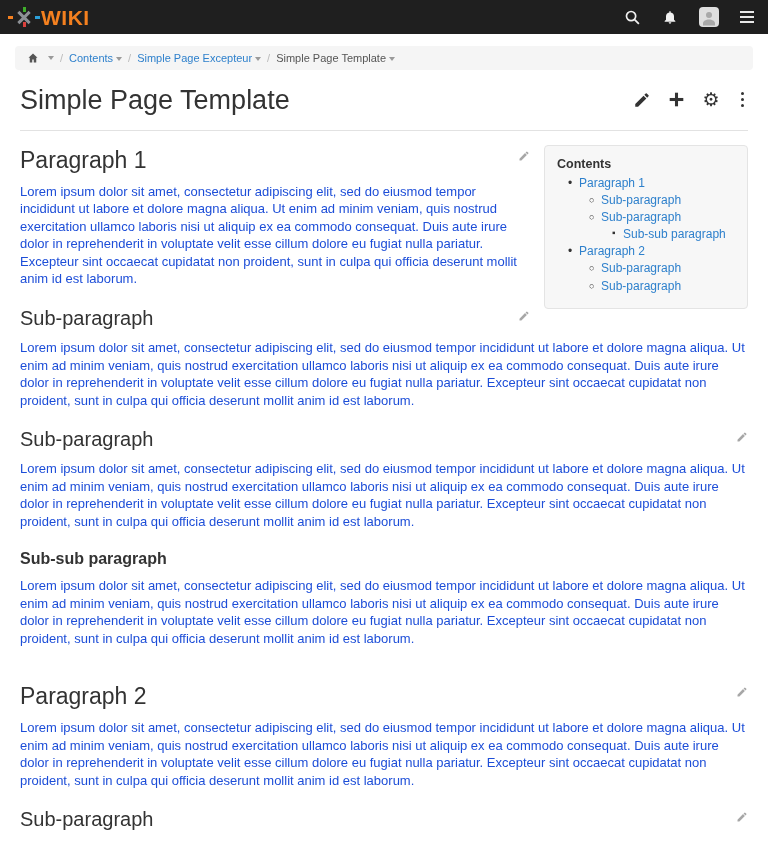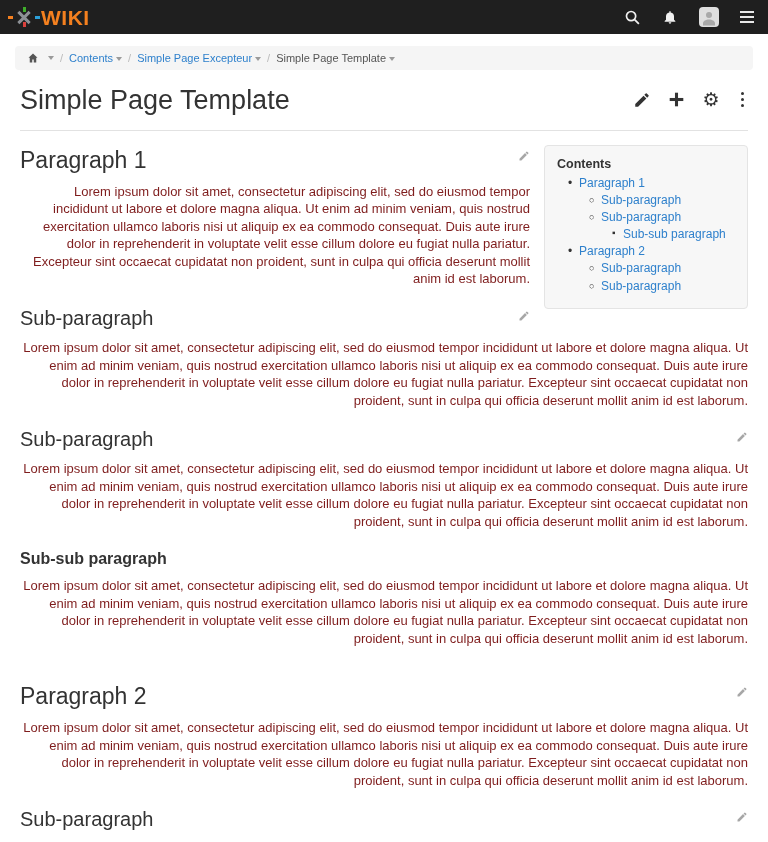--- a/index.html
+++ b/index.html
@@ -65,21 +65,21 @@
   .sec-head { margin: 0; }
   .sec-edit { float: right; margin-left: 10px; margin-top: 4px; cursor: pointer; opacity: 0.75; }
   .sec-title { color: #333; font-weight: 400; }
   .lvl-2 .sec-head { margin-top: 34px; }
   .lvl-3 .sec-head { margin-top: 17px; }
   .lvl-4 .sec-head { margin-top: 18px; }
   .doc-section:first-of-type .sec-head { margin-top: 2px; }
   .lvl-2 .sec-title { font-size: 23px; }
   .lvl-3 .sec-title { font-size: 20px; }
   .lvl-4 .sec-title { font-size: 16px; font-weight: bold; }
-  .sec-text { margin: 7px 0 0; color: #7f1d1d; text-align: right; }
+  .sec-text { margin: 7px 0 0; color: #1d4ed8; }
 </style>
 </head>
 <body>
 
 <div class="page">
 
   <div class="topbar">
     <div class="logo">
       <span class="logo-x">
         <span class="b lx-nw"></span>

